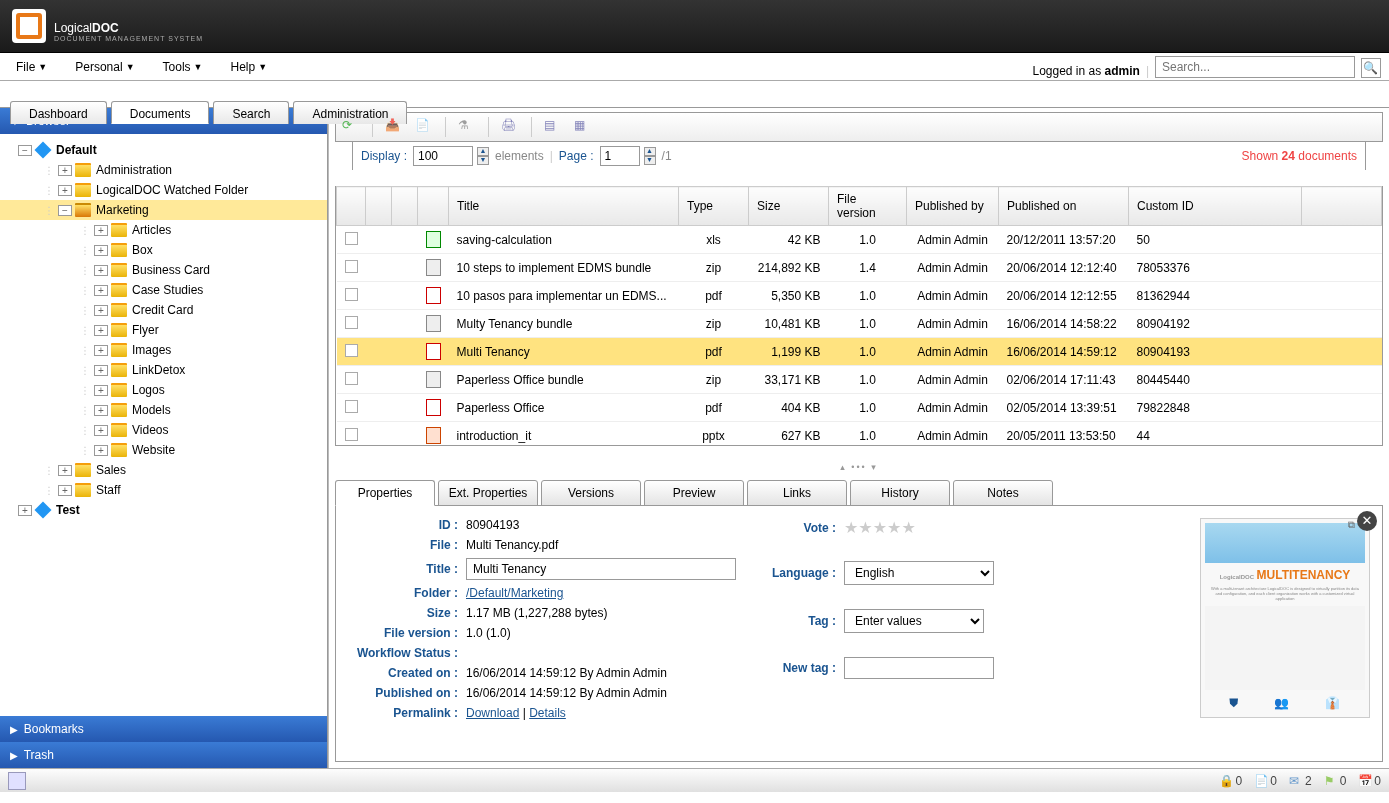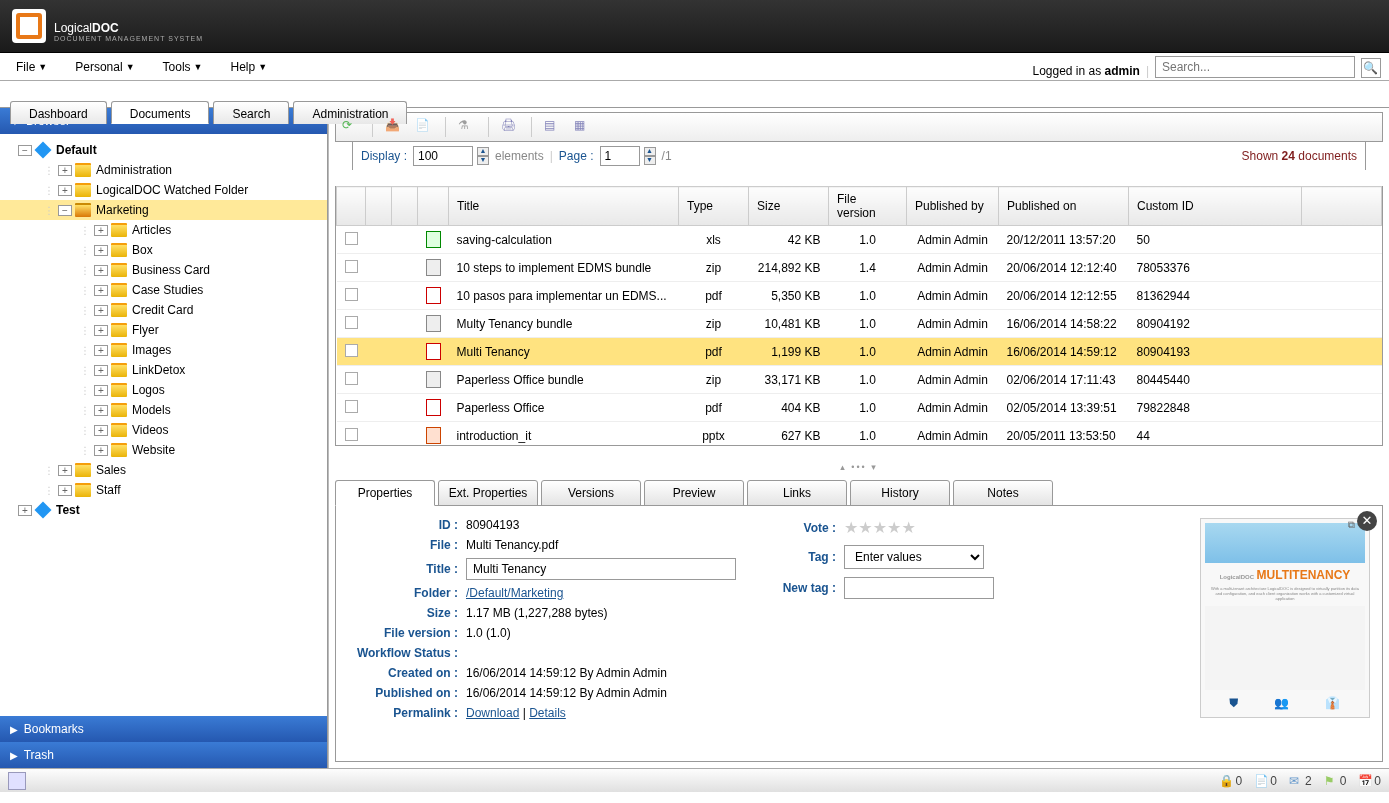--- a/index.html
+++ b/index.html
@@ -70,21 +70,21 @@
 .detail-tabs{display:flex;margin:8px 6px 0;gap:3px}
 .dtab{padding:5px 0;width:100px;text-align:center;border:1px solid #999;background:linear-gradient(#fff,#e4e4e4);border-radius:3px 3px 0 0;cursor:pointer;font-size:12px}
 .dtab.active{background:#fff;border-bottom-color:#fff;position:relative;z-index:1}
 .detail-panel{border:1px solid #999;margin:0 6px 6px;margin-top:-1px;flex:1;padding:12px;display:flex;gap:30px;position:relative}
 .props{display:flex;flex-direction:column;gap:6px}
 .prop-row{display:flex;align-items:center;gap:8px}
 .prop-label{width:110px;text-align:right;color:#1a5490;font-weight:700}
 .prop-val{color:#000}
 .prop-val input{border:1px solid #999;padding:3px 6px;width:270px}
 .prop-val a{color:#1a5490;text-decoration:underline}
-.props2{display:flex;flex-direction:column;gap:8px}
+.props2{display:flex;flex-direction:column;gap:24px}
 .star{color:#ccc;font-size:16px;cursor:pointer}
 .select{border:1px solid #999;padding:3px 6px;width:150px;background:#fff}
 .preview-img{width:170px;height:200px;border:1px solid #ccc;background:#f8f8f8;position:absolute;right:12px;top:12px;display:flex;flex-direction:column;font-size:7px;padding:4px}
 .preview-top{height:40px;background:linear-gradient(#a8d8f0,#7ec0e8);margin-bottom:3px}
 .preview-close{position:absolute;right:-8px;top:-8px;width:20px;height:20px;border-radius:50%;background:#444;color:#fff;text-align:center;line-height:19px;cursor:pointer;font-size:13px}
 .preview-pop{position:absolute;right:14px;top:0;cursor:pointer;font-size:10px;color:#666}
 .statusbar{height:24px;background:linear-gradient(#fdfdfd,#e0e0e0);border-top:1px solid #aaa;display:flex;align-items:center;justify-content:space-between;padding:0 8px}
 .status-left{width:18px;height:18px;background:#e0e0ff;border:1px solid #99b}
 .status-right{display:flex;gap:12px;align-items:center}
 .status-item{display:flex;align-items:center;gap:2px;color:#444}
@@ -297,21 +297,21 @@
         <span style="color:#888">elements</span>
         <span style="color:#ccc">|</span>
         <span>Page :</span>
         <input class="pg-input" style="width: 40px;" value="1">
         <span class="spinner">
             <span class="spinbtn">▲</span>
             <span class="spinbtn">▼</span>
           </span>
         <span style="color:#888">/1</span>
       </div>
-      <div style="color:#7f1d1d"><span>Shown </span><b>24</b><span> documents</span></div>
+      <div style="color:#ef4444"><span>Shown </span><b>24</b><span> documents</span></div>
     </div>
 
     <div class="grid">
       <table>
         <thead>
             <tr>
           <th class="col-chk"></th>
           <th class="col-ico"></th>
           <th class="col-lock"></th>
           <th class="col-type"></th>
@@ -494,20 +494,24 @@
           </div>
         <div class="prop-row">
             <span class="prop-label">Permalink :</span>
             <span class="prop-val"><a href="#">Download</a><span> | </span><a href="#">Details</a></span>
           </div>
       </div>
       <div class="props2">
         <div class="prop-row">
             <span class="prop-label" style="width:70px">Vote :</span>
           <span><span class="star">★</span><span class="star">★</span><span class="star">★</span><span class="star">★</span><span class="star">★</span></span>
+          </div>
+        <div class="prop-row">
+            <span class="prop-label" style="width:70px">Language :</span>
+          <select class="select"><option>English</option></select>
           </div>
         <div class="prop-row">
             <span class="prop-label" style="width:70px">Tag :</span>
           <select class="select" style="width:140px"><option>Enter values</option></select>
           </div>
         <div class="prop-row">
             <span class="prop-label" style="width:70px">New tag :</span>
           <input class="select" style="width: 150px;">
           </div>
       </div>

